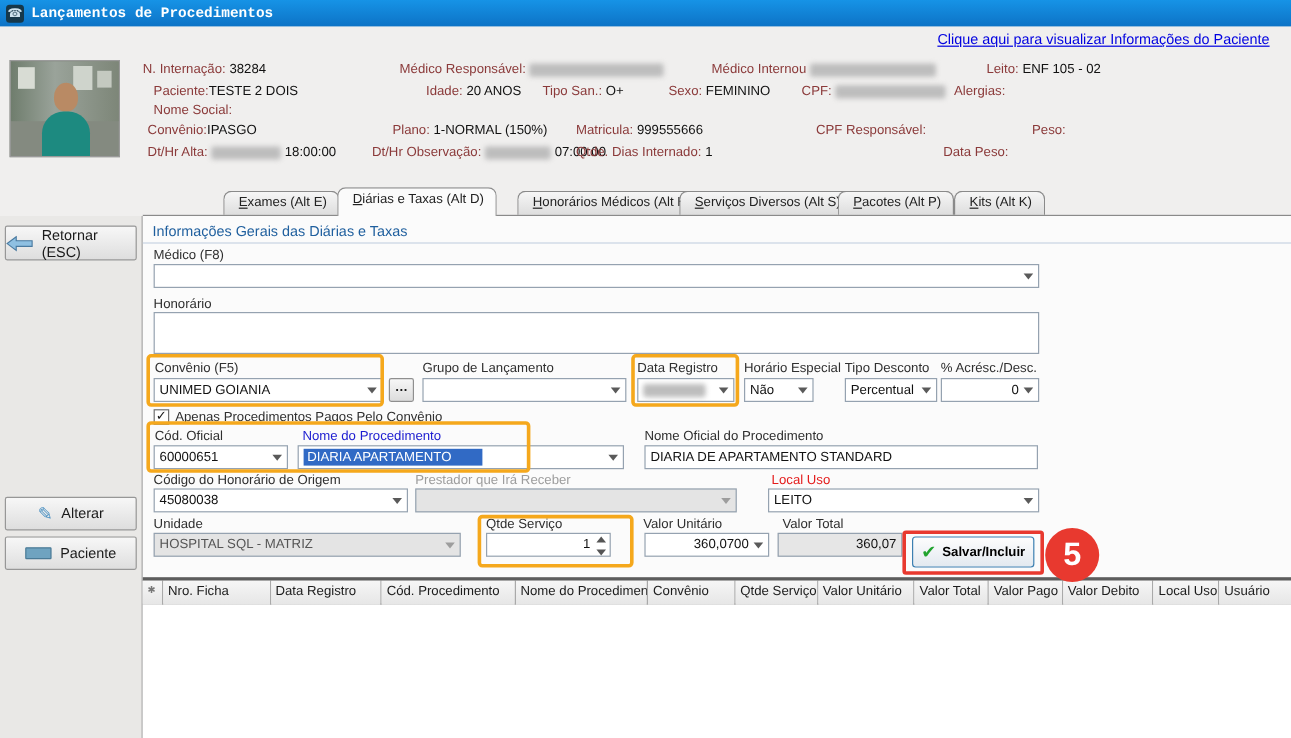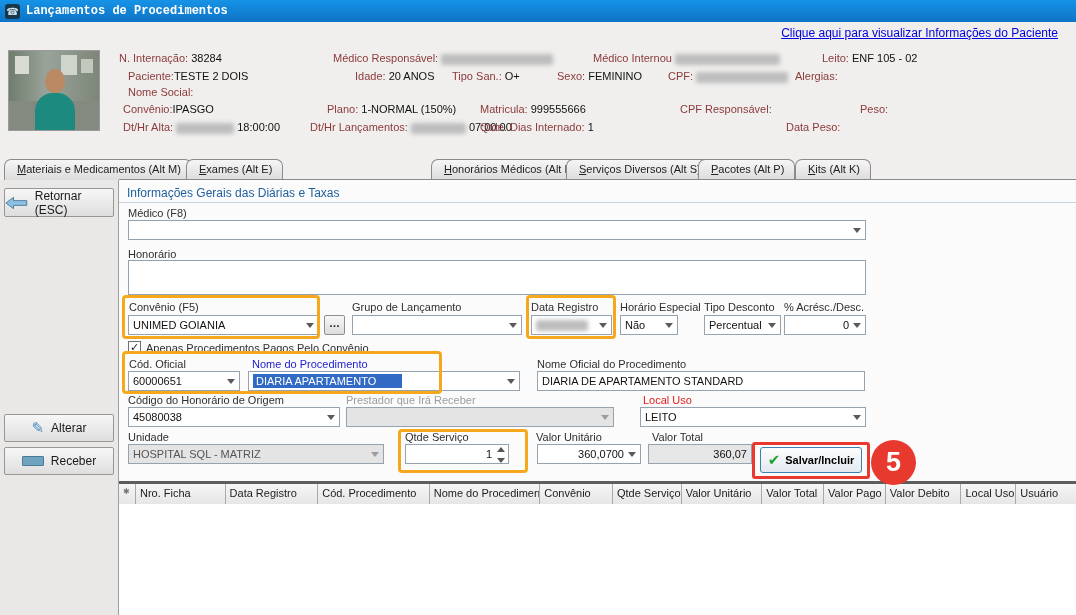--- a/index.html
+++ b/index.html
@@ -226,55 +226,55 @@
 <div class="abs" style="left:860px;top:103px">
   <span class="plabel">Peso:</span>
 </div>
 
 <div class="abs" style="left:123px;top:121px">
   <span class="plabel">Dt/Hr Alta:</span>
   <span class="redact" style="width:58px"></span>
   <span class="pval">18:00:00</span>
 </div>
 <div class="abs" style="left:310px;top:121px">
-  <span class="plabel">Dt/Hr Lançamentos:</span>
+  <span class="plabel">Dt/Hr Observação:</span>
   <span class="redact" style="width:55px"></span>
   <span class="pval">07:00:00</span>
 </div>
 <div class="abs" style="left:480px;top:121px">
   <span class="plabel">Qtde. Dias Internado:</span>
   <span class="pval">1</span>
 </div>
 <div class="abs" style="left:786px;top:121px">
   <span class="plabel">Data Peso:</span>
 </div>
 
 <div class="tabstrip">
-  <div class="tab" style="left:4px"><u>M</u>ateriais e Medicamentos (Alt M)</div>
   <div class="tab" style="left:186px"><u>E</u>xames (Alt E)</div>
+  <div class="tab active" style="left:281px"><u>D</u>iárias e Taxas (Alt D)</div>
   <div class="tab" style="left:431px"><u>H</u>onorários Médicos (Alt H)</div>
   <div class="tab" style="left:566px"><u>S</u>erviços Diversos (Alt S)</div>
   <div class="tab" style="left:698px"><u>P</u>acotes (Alt P)</div>
   <div class="tab" style="left:795px"><u>K</u>its (Alt K)</div>
 </div>
 
 <div class="sidebar"></div>
 <div class="side-btn" style="top:188px;height:29px">
   <svg width="24" height="14" viewBox="0 0 24 14">
     <path d="M9 1 L1 7 L9 13 L9 9.5 L23 9.5 L23 4.5 L9 4.5 Z" fill="#8fc0e2" stroke="#4a7aa0" stroke-width="1"></path>
   </svg>
   <span>Retornar (ESC)</span>
 </div>
 <div class="side-btn" style="top:414px;height:28px">
   <span style="color:#4a90c2;font-size:15px">✎</span>
   <span>Alterar</span>
 </div>
 <div class="side-btn" style="top:447px;height:28px">
   <span style="display:inline-block;width:22px;height:10px;background:#6fa3c0;border:1px solid #4a7a96;border-radius:1px"></span>
-  <span>Receber</span>
+  <span>Paciente</span>
 </div>
 
 <div class="mainpanel">
   <div class="section-title">Informações Gerais das Diárias e Taxas</div>
   <div class="section-line"></div>
 </div>
 
 <div class="flabel" style="left:128px;top:207px">Médico (F8)</div>
 <div class="combo" style="left:128px;top:220px;width:738px">
   <span></span>

